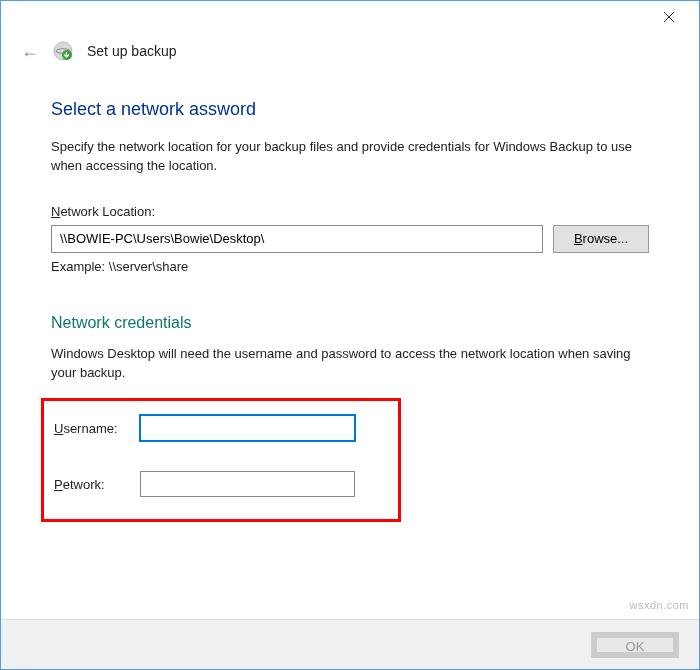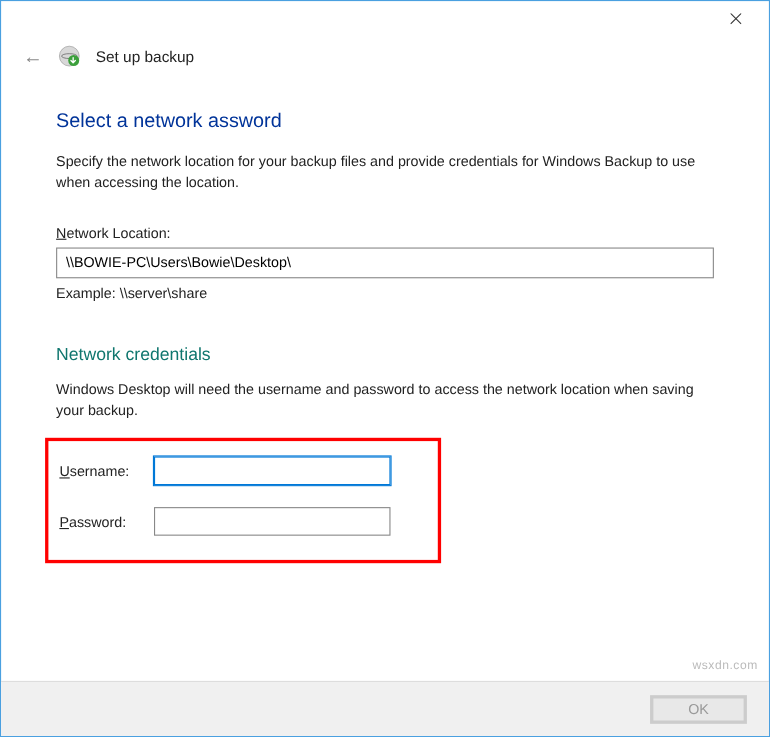--- a/index.html
+++ b/index.html
@@ -121,21 +121,21 @@
     }
     .cred-box {
       border: 3px solid #ff0000;
       padding: 14px 20px 22px 10px;
       width: 360px;
       margin-left: -10px;
     }
     .cred-row {
       display: flex;
       align-items: center;
-      margin-bottom: 20px;
+      margin-bottom: 30px;
     }
     .cred-row:last-child {
       margin-bottom: 0;
     }
     .cred-label {
       width: 86px;
       font-size: 13px;
       color: #222;
     }
     .cred-input {
@@ -159,21 +159,21 @@
       border-top: 1px solid #ddd;
       display: flex;
       justify-content: flex-end;
       align-items: center;
       padding-right: 20px;
       gap: 8px;
     }
     .footer-btn {
       width: 88px;
       height: 26px;
-      border: 3px solid #a16207;
+      border: 6px solid #a16207;
       background: #e1e1e1;
       font-size: 13px;
       cursor: pointer;
     }
     .footer-btn.disabled {
       color: #999;
       border-color: #ccc;
       background: #e8e8e8;
       cursor: default;
     }
@@ -213,33 +213,34 @@
     <span class="header-title">Set up backup</span>
   </div>
 
   <div class="content">
     <h1 class="page-heading">Select a network assword</h1>
     <p class="desc">Specify the network location for your backup files and provide credentials for Windows Backup to use when accessing the location.</p>
 
     <label class="field-label"><span style="text-decoration:underline">N</span><span>etwork Location:</span></label>
     <div class="location-row">
       <input class="location-input" type="text" value="\\BOWIE-PC\Users\Bowie\Desktop\" style="">
+      <button class="browse-btn"><span style="text-decoration:underline">B</span><span>rowse...</span></button>
     </div>
     <div class="example">Example: \\server\share</div>
 
     <div class="section-label">Network credentials</div>
     <p class="cred-desc">Windows Desktop will need the username and password to access the network location when saving your backup.</p>
 
     <div class="cred-box">
       <div class="cred-row">
         <span class="cred-label"><span style="text-decoration:underline">U</span><span>sername:</span></span>
         <input class="cred-input focused" type="text" value="" style="">
       </div>
       <div class="cred-row">
-        <span class="cred-label"><span style="text-decoration:underline">P</span><span>assword:</span></span>
+        <span class="cred-label"><span style="text-decoration:underline">P</span><span>etwork:</span></span>
         <input class="cred-input" type="password" value="" style="">
       </div>
     </div>
   </div>
 
   <div class="watermark">wsxdn.com</div>
 
   <div class="footer">
     <button class="footer-btn disabled">OK</button>
   </div>

